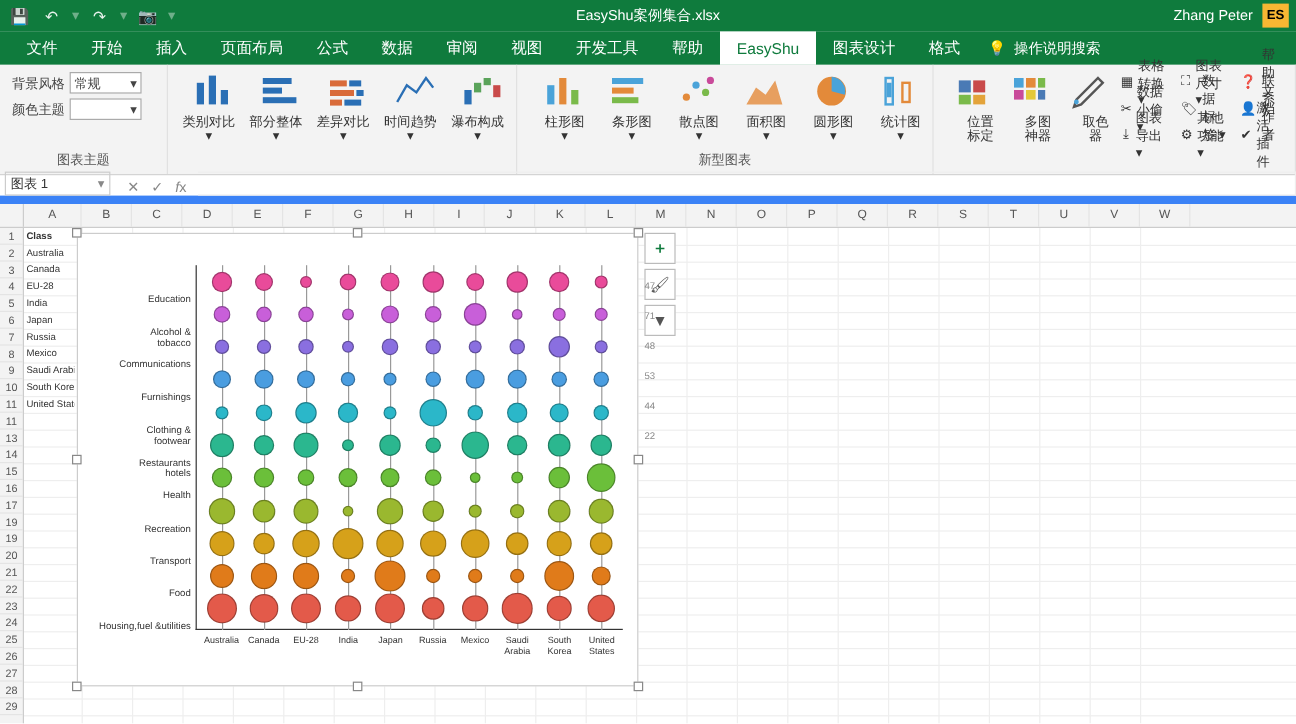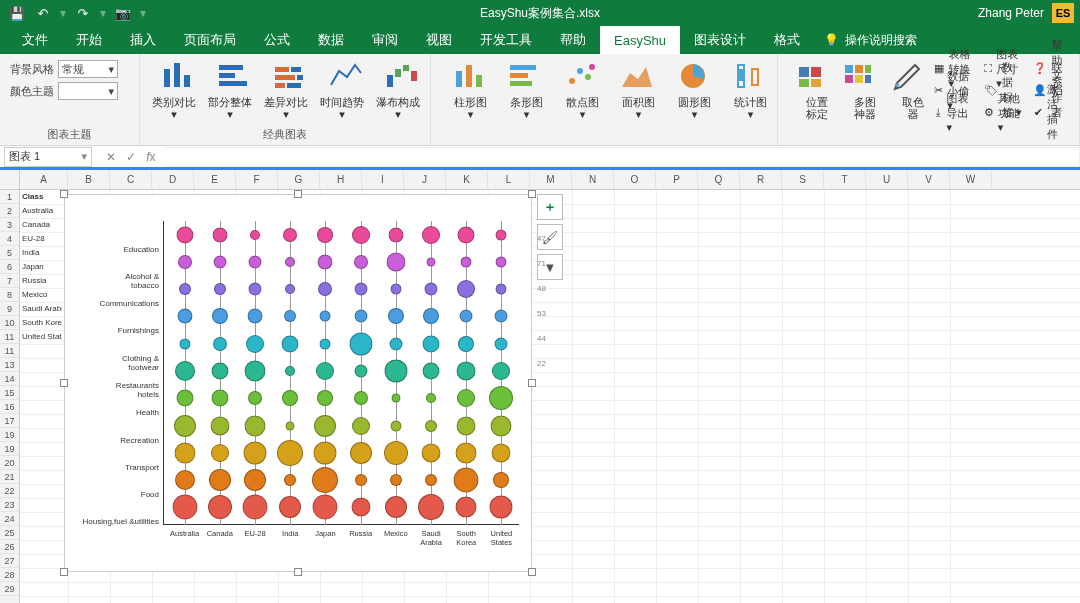--- a/index.html
+++ b/index.html
@@ -28,21 +28,21 @@
 .smallrow { display:flex; align-items:center; font-size:11px; gap:4px; height:22px; color:#444;}
 .smallrow .combo { width:60px; height:18px; border:1px solid #aaa; background:#fff; display:flex; align-items:center; justify-content:flex-end; padding:0 3px;}
 .r-btn { display: flex; flex-direction: column; align-items: flex-end; width: 46px; font-size: 11px; color: #333; }
 .r-btn .r-ico { width: 36px; height: 36px; display:flex; align-items:center; justify-content:center; margin-bottom:2px;}
 .r-btn .r-txt { text-align: center; line-height: 12px; }
 .aux-col { display:flex; flex-direction:column; gap:2px; }
 .aux-item { display:flex; align-items:center; gap:4px; font-size:11px; color:#333; height:20px;}
 .aux-item .ii { width:16px; text-align:center; }
 
 
-.fx-row { height: 24px; display: flex; align-items: center; border-bottom: 3px solid #3b82f6; }
+.fx-row { height: 24px; display: flex; align-items: flex-end; border-bottom: 7px solid #3b82f6; }
 .namebox { width: 88px; height: 20px; margin: 0 4px; border: 1px solid #ccc; display: flex; align-items: center; padding: 0 4px; font-size: 11px; justify-content:space-between;}
 .fx-icons { display:flex; gap:10px; color:#888; padding:0 10px; font-size:12px;}
 .fx-input { flex:1; height:20px; border:1px solid #eee; border-left:none;}
 
 
 .col-hdrs { height: 20px; display: flex; border-bottom: 1px solid #ccc; background: #f3f3f3; }
 .row-hdr-corner { width: 20px; border-right: 1px solid #ccc; }
 .col-hdr { width: 42px; border-right: 1px solid #e4e4e4; text-align: center; font-size: 10px; color: #555; line-height: 20px; }
 .col-hdr.wide { width: 48px; }
 
@@ -186,21 +186,20 @@
             <svg width="34" height="30">
               <rect x="2" y="14" width="6" height="12" fill="#2a6fb5"></rect>
               <rect x="10" y="8" width="6" height="8" fill="#5aa35a"></rect>
               <rect x="18" y="4" width="6" height="6" fill="#5aa35a"></rect>
               <rect x="26" y="10" width="6" height="10" fill="#c94a4a"></rect>
             </svg>
           </div>
           <div class="r-txt">瀑布构成<br>▾</div>
         </div>
       </div>
-    <div class="r-label">经典图表</div>
   </div>
   <div class="r-group">
     <div class="r-body" id="new-btns">
         <div class="r-btn">
           <div class="r-ico">
             <svg width="34" height="30">
               <rect x="4" y="10" width="6" height="16" fill="#4aa3d9"></rect>
               <rect x="14" y="4" width="6" height="22" fill="#e38a3a"></rect>
               <rect x="24" y="14" width="6" height="12" fill="#7aba4a"></rect>
             </svg>
@@ -249,20 +248,21 @@
           <div class="r-ico">
             <svg width="34" height="30">
               <rect x="6" y="4" width="6" height="22" fill="none" stroke="#4aa3d9" stroke-width="2"></rect>
               <line x1="9" y1="8" x2="9" y2="20" stroke="#4aa3d9" stroke-width="4"></line>
               <rect x="20" y="8" width="6" height="16" fill="none" stroke="#e38a3a" stroke-width="2"></rect>
             </svg>
           </div>
           <div class="r-txt">统计图<br>▾</div>
         </div>
       </div>
+    <div class="r-label">新型图表</div>
   </div>
   <div class="r-group" style="flex:1">
     <div class="r-body">
       <div id="pos-btns" style="display:flex; gap:8px;">
           <div class="r-btn" style="width:40px">
             <div class="r-ico">
               <svg width="34" height="30">
                 <rect x="6" y="6" width="10" height="10" fill="#4a7ab5"></rect>
                 <rect x="18" y="6" width="10" height="10" fill="#c94a4a"></rect>
                 <rect x="6" y="18" width="10" height="8" fill="#7aba4a"></rect>

